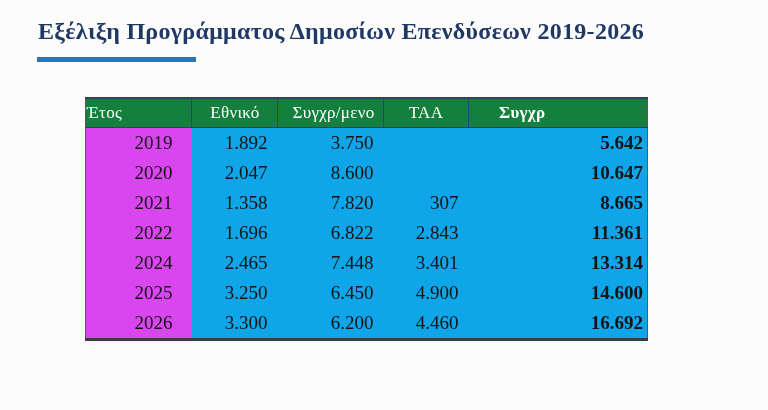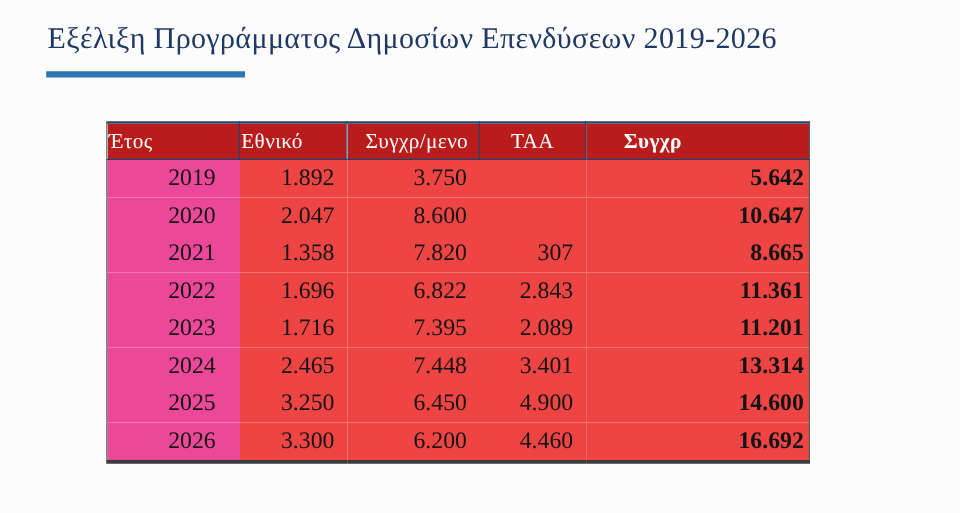--- a/index.html
+++ b/index.html
@@ -8,21 +8,21 @@
     background: #fcfcfc;
     font-family: "Liberation Serif", "DejaVu Serif", serif;
     overflow: hidden;
     position: relative;
   }
   .title {
     position: absolute;
     left: 38px; top: 18px;
     margin: 0;
     font-size: 24px;
-    font-weight: 400;
+    font-weight: 700;
     letter-spacing: 0.3px;
     color: #1f3864;
     white-space: nowrap;
     text-align: center;
   }
   .title-underline {
     position: absolute;
     left: 37px; top: 57px;
     width: 159px; height: 5px;
     background: #2e75b6;
@@ -38,48 +38,48 @@
     border-top: 2px solid #33415f;
     border-bottom: 3px solid #3c3c3c;
     color: #141414;
   }
   col.c0 { width: 106px; }
   col.c1 { width: 86px; }
   col.c2 { width: 106px; }
   col.c3 { width: 85px; }
   col.c4 { width: 179px; }
   th {
-    background: #b91c1c;
+    background: #15803d;
     color: #ffffff;
     font-weight: 400;
     font-size: 17px;
     letter-spacing: 0.3px;
     height: 28px;
     padding: 0;
     border-right: 1px solid #27456f;
     border-bottom: 1px solid #24406e;
     white-space: nowrap;
     overflow: hidden;
     font-family: Liberation Serif, serif;
   }
   th:last-child { border-right: none; }
   th.h0 { text-align: left; padding-left: 1px; }
-  th.h1 { text-align: left; padding-left: 1px; }
+  th.h1 { text-align: center; padding-left: 1px; }
   th.h2 { text-align: center; padding-left: 6px; }
   th.h3 { text-align: center; }
   th.h4 { text-align: left; padding-left: 30px; font-weight: 700; }
   td {
     height: 30px;
     font-size: 19px;
     text-align: right;
     padding: 0 10px 0 0;
     white-space: nowrap;
-    background: #ef4444;
+    background: #0ea5e9;
   }
-  td.year { background: #ec4899; padding-right: 19px; }
+  td.year { background: #d946ef; padding-right: 19px; }
   td.synolo { font-weight: 700; padding-right: 4px; margin-top: 20px; }
 </style>
 </head>
 <body>
 
 <h1 class="title">Εξέλιξη Προγράμματος Δημοσίων Επενδύσεων 2019-2026</h1>
 <div class="title-underline"></div>
 
 <table class="data-table">
   <colgroup>
@@ -121,27 +121,20 @@
       <td class="synolo">8.665</td>
     </tr>
     <tr>
       <td class="year">2022</td>
       <td>1.696</td>
       <td>6.822</td>
       <td>2.843</td>
       <td class="synolo">11.361</td>
     </tr>
     <tr>
-      <td class="year">2023</td>
-      <td>1.716</td>
-      <td>7.395</td>
-      <td>2.089</td>
-      <td class="synolo">11.201</td>
-    </tr>
-    <tr>
       <td class="year">2024</td>
       <td>2.465</td>
       <td>7.448</td>
       <td>3.401</td>
       <td class="synolo">13.314</td>
     </tr>
     <tr>
       <td class="year">2025</td>
       <td>3.250</td>
       <td>6.450</td>

